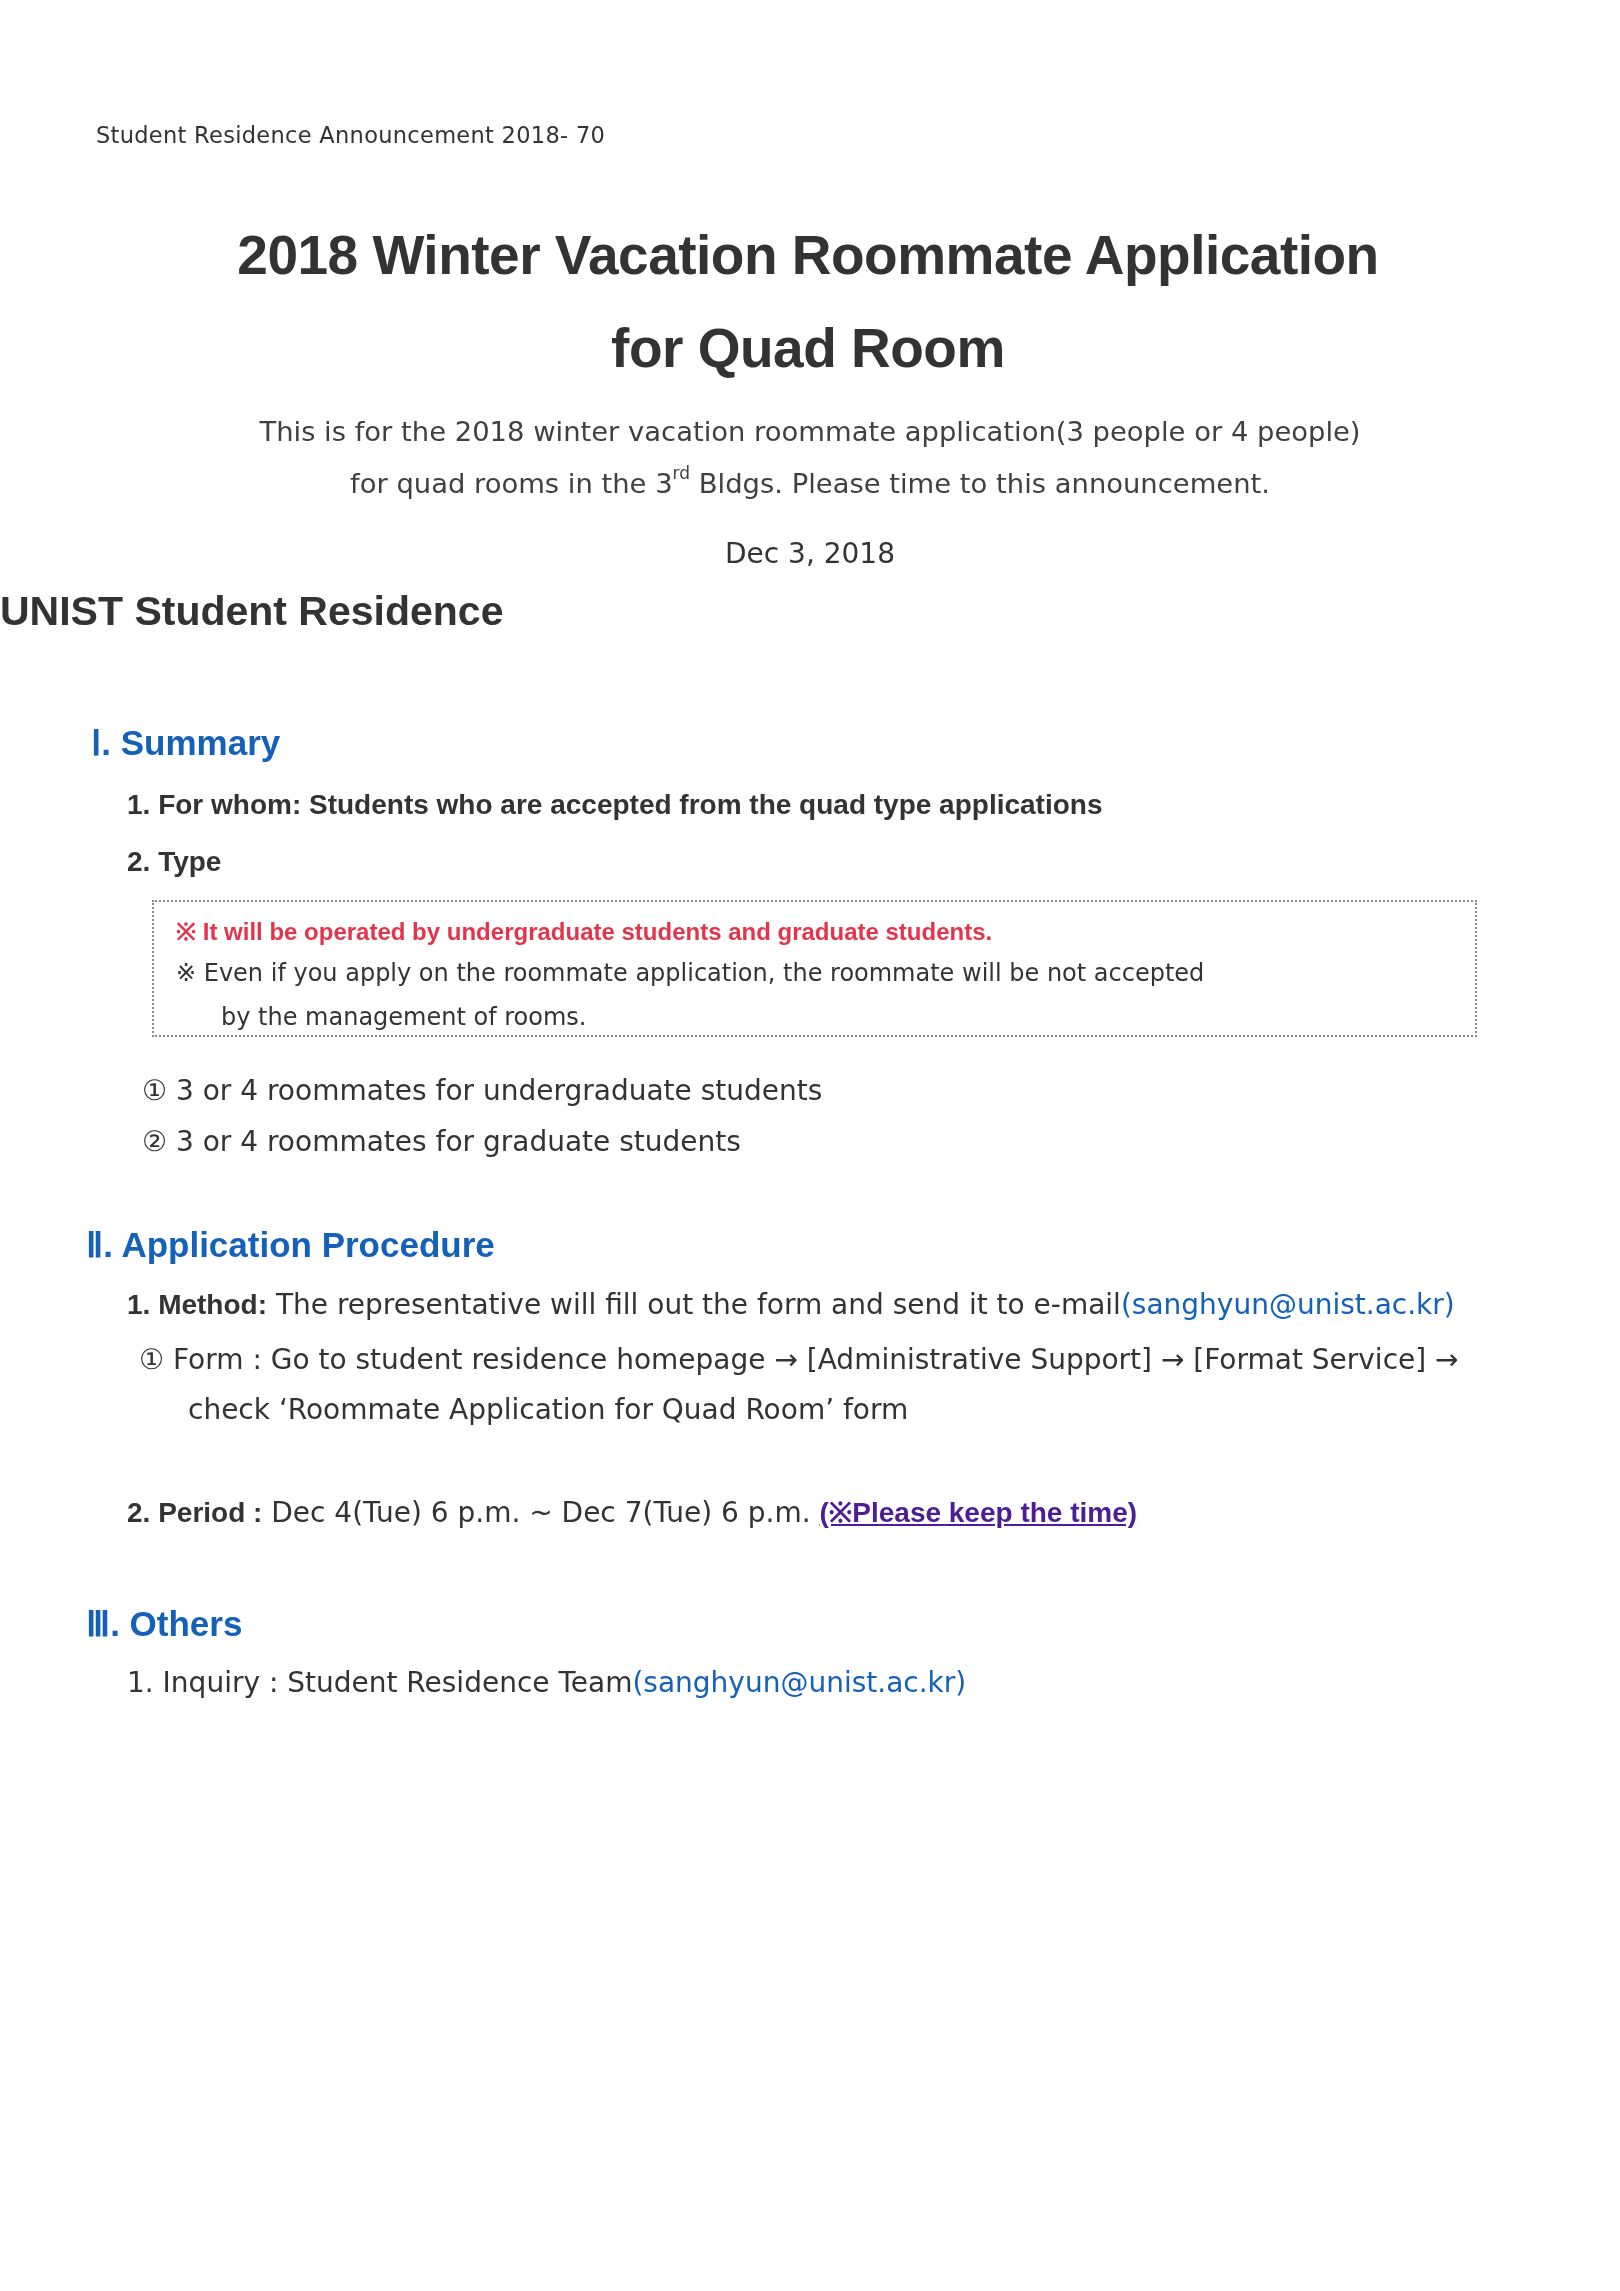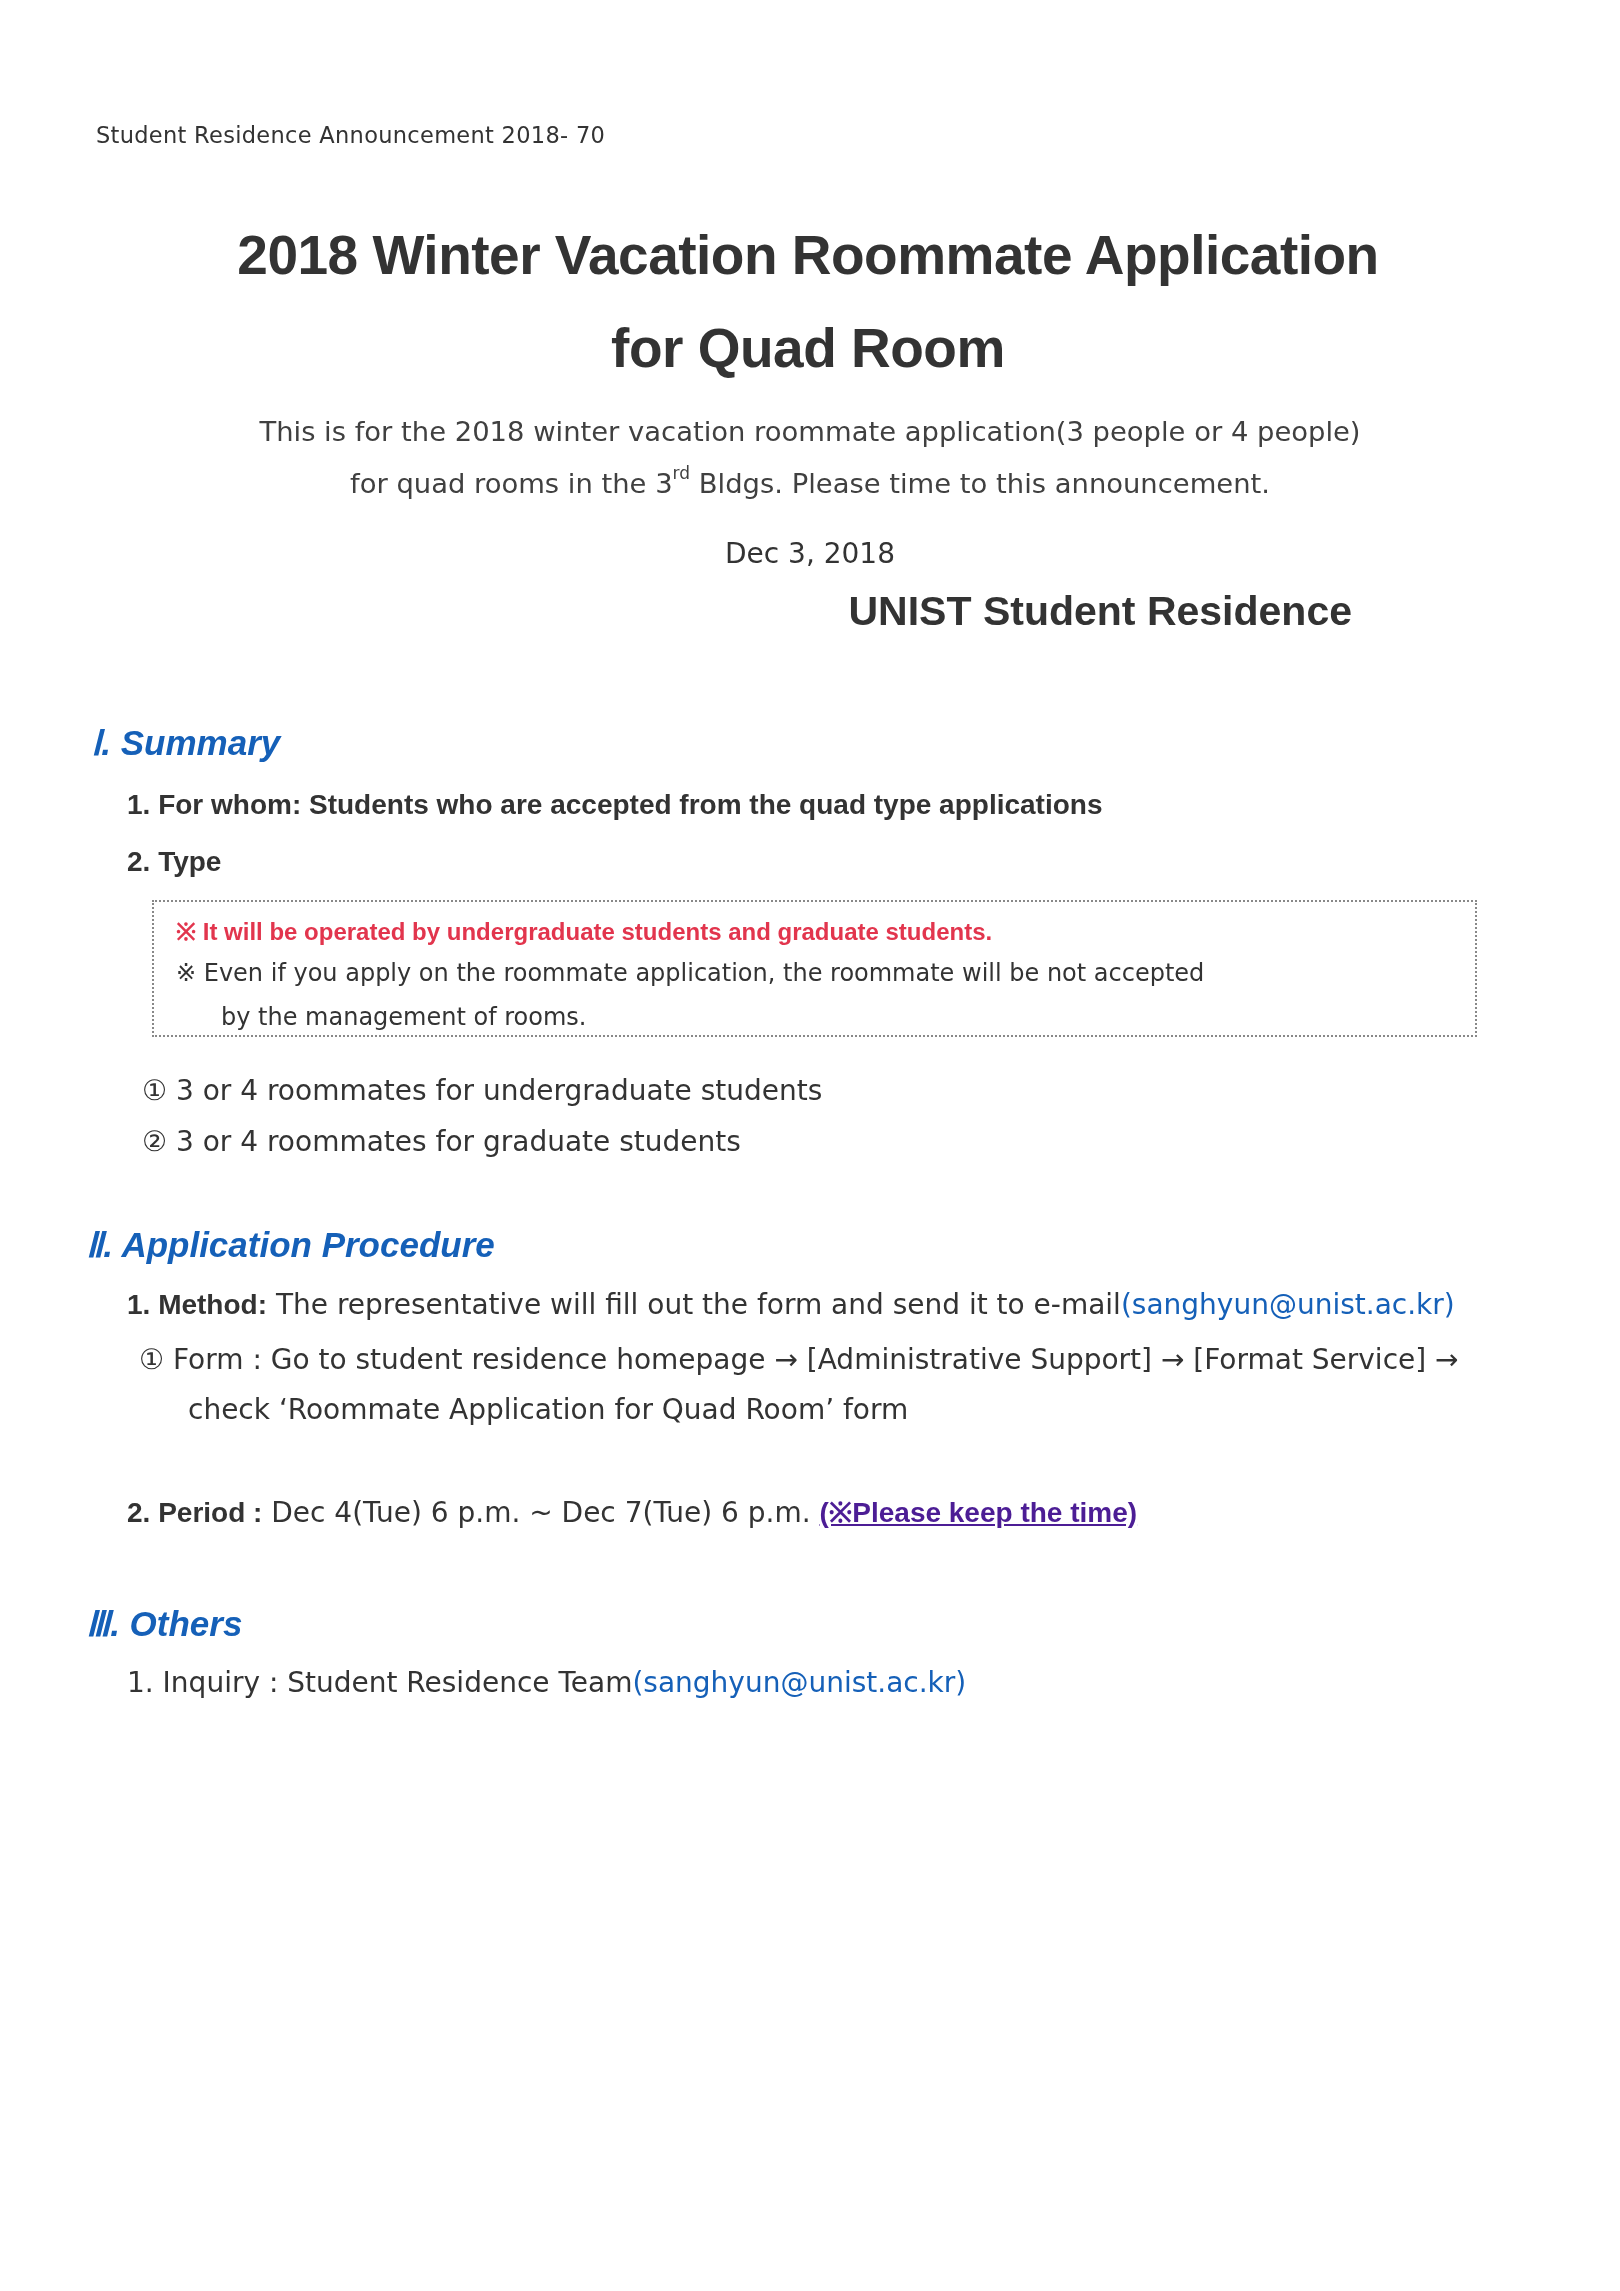--- a/index.html
+++ b/index.html
@@ -11,22 +11,22 @@
     .abs { position: absolute; white-space: nowrap; }
     .announce-no { left: 96px; top: 122px; font-size: 22.5px; color: #333; letter-spacing: 0.3px; }
     .title { left: 0; width: 1616px; text-align: center; font-family: "Liberation Sans", sans-serif; font-weight: 700; font-size: 55px; color: #333; letter-spacing: -0.5px; }
     .title1 { top: 223px; }
     .title2 { top: 316px; }
     .intro { left: 0; width: 1620px; text-align: center; font-size: 27.4px; color: #404040; line-height: 47px; }
     .intro1 { top: 408px; }
     .intro2 { top: 454px; }
     .intro sup { font-size: 17px; position: relative; top: -3.9px; }
     .date { left: 0; width: 1620px; text-align: center; top: 537px; font-size: 28px; color: #333; }
-    .org { left: 0; width: 1352px; text-align: right; top: 588px; font-size: 41px; font-weight: 700; color: #333; font-family: "Liberation Sans", sans-serif; }
-    .section-head { font-family: "Liberation Sans", sans-serif; font-weight: 700; font-size: 35px; color: #1560b8; font-style: italic; }
+    .org { left: 0; width: 1352px; text-align: left; top: 588px; font-size: 41px; font-weight: 700; color: #333; font-family: "Liberation Sans", sans-serif; }
+    .section-head { font-family: "Liberation Sans", sans-serif; font-weight: 700; font-size: 35px; color: #1560b8; }
     .sec1 { left: 91px; top: 723px; }
     .sec2 { left: 86px; top: 1225px; }
     .sec3 { left: 86px; top: 1604px; }
     .item-bold { font-weight: 700; font-size: 28px; color: #333; font-family: "Liberation Sans", sans-serif; }
     .item { font-size: 28px; color: #333; }
     .i1 { left: 127px; top: 789px; }
     .i2 { left: 127px; top: 846px; }
     .notice-box {
       position: absolute; left: 152px; top: 900px; width: 1325px; height: 137px;
       border: 2px dotted #888; box-sizing: border-box;

